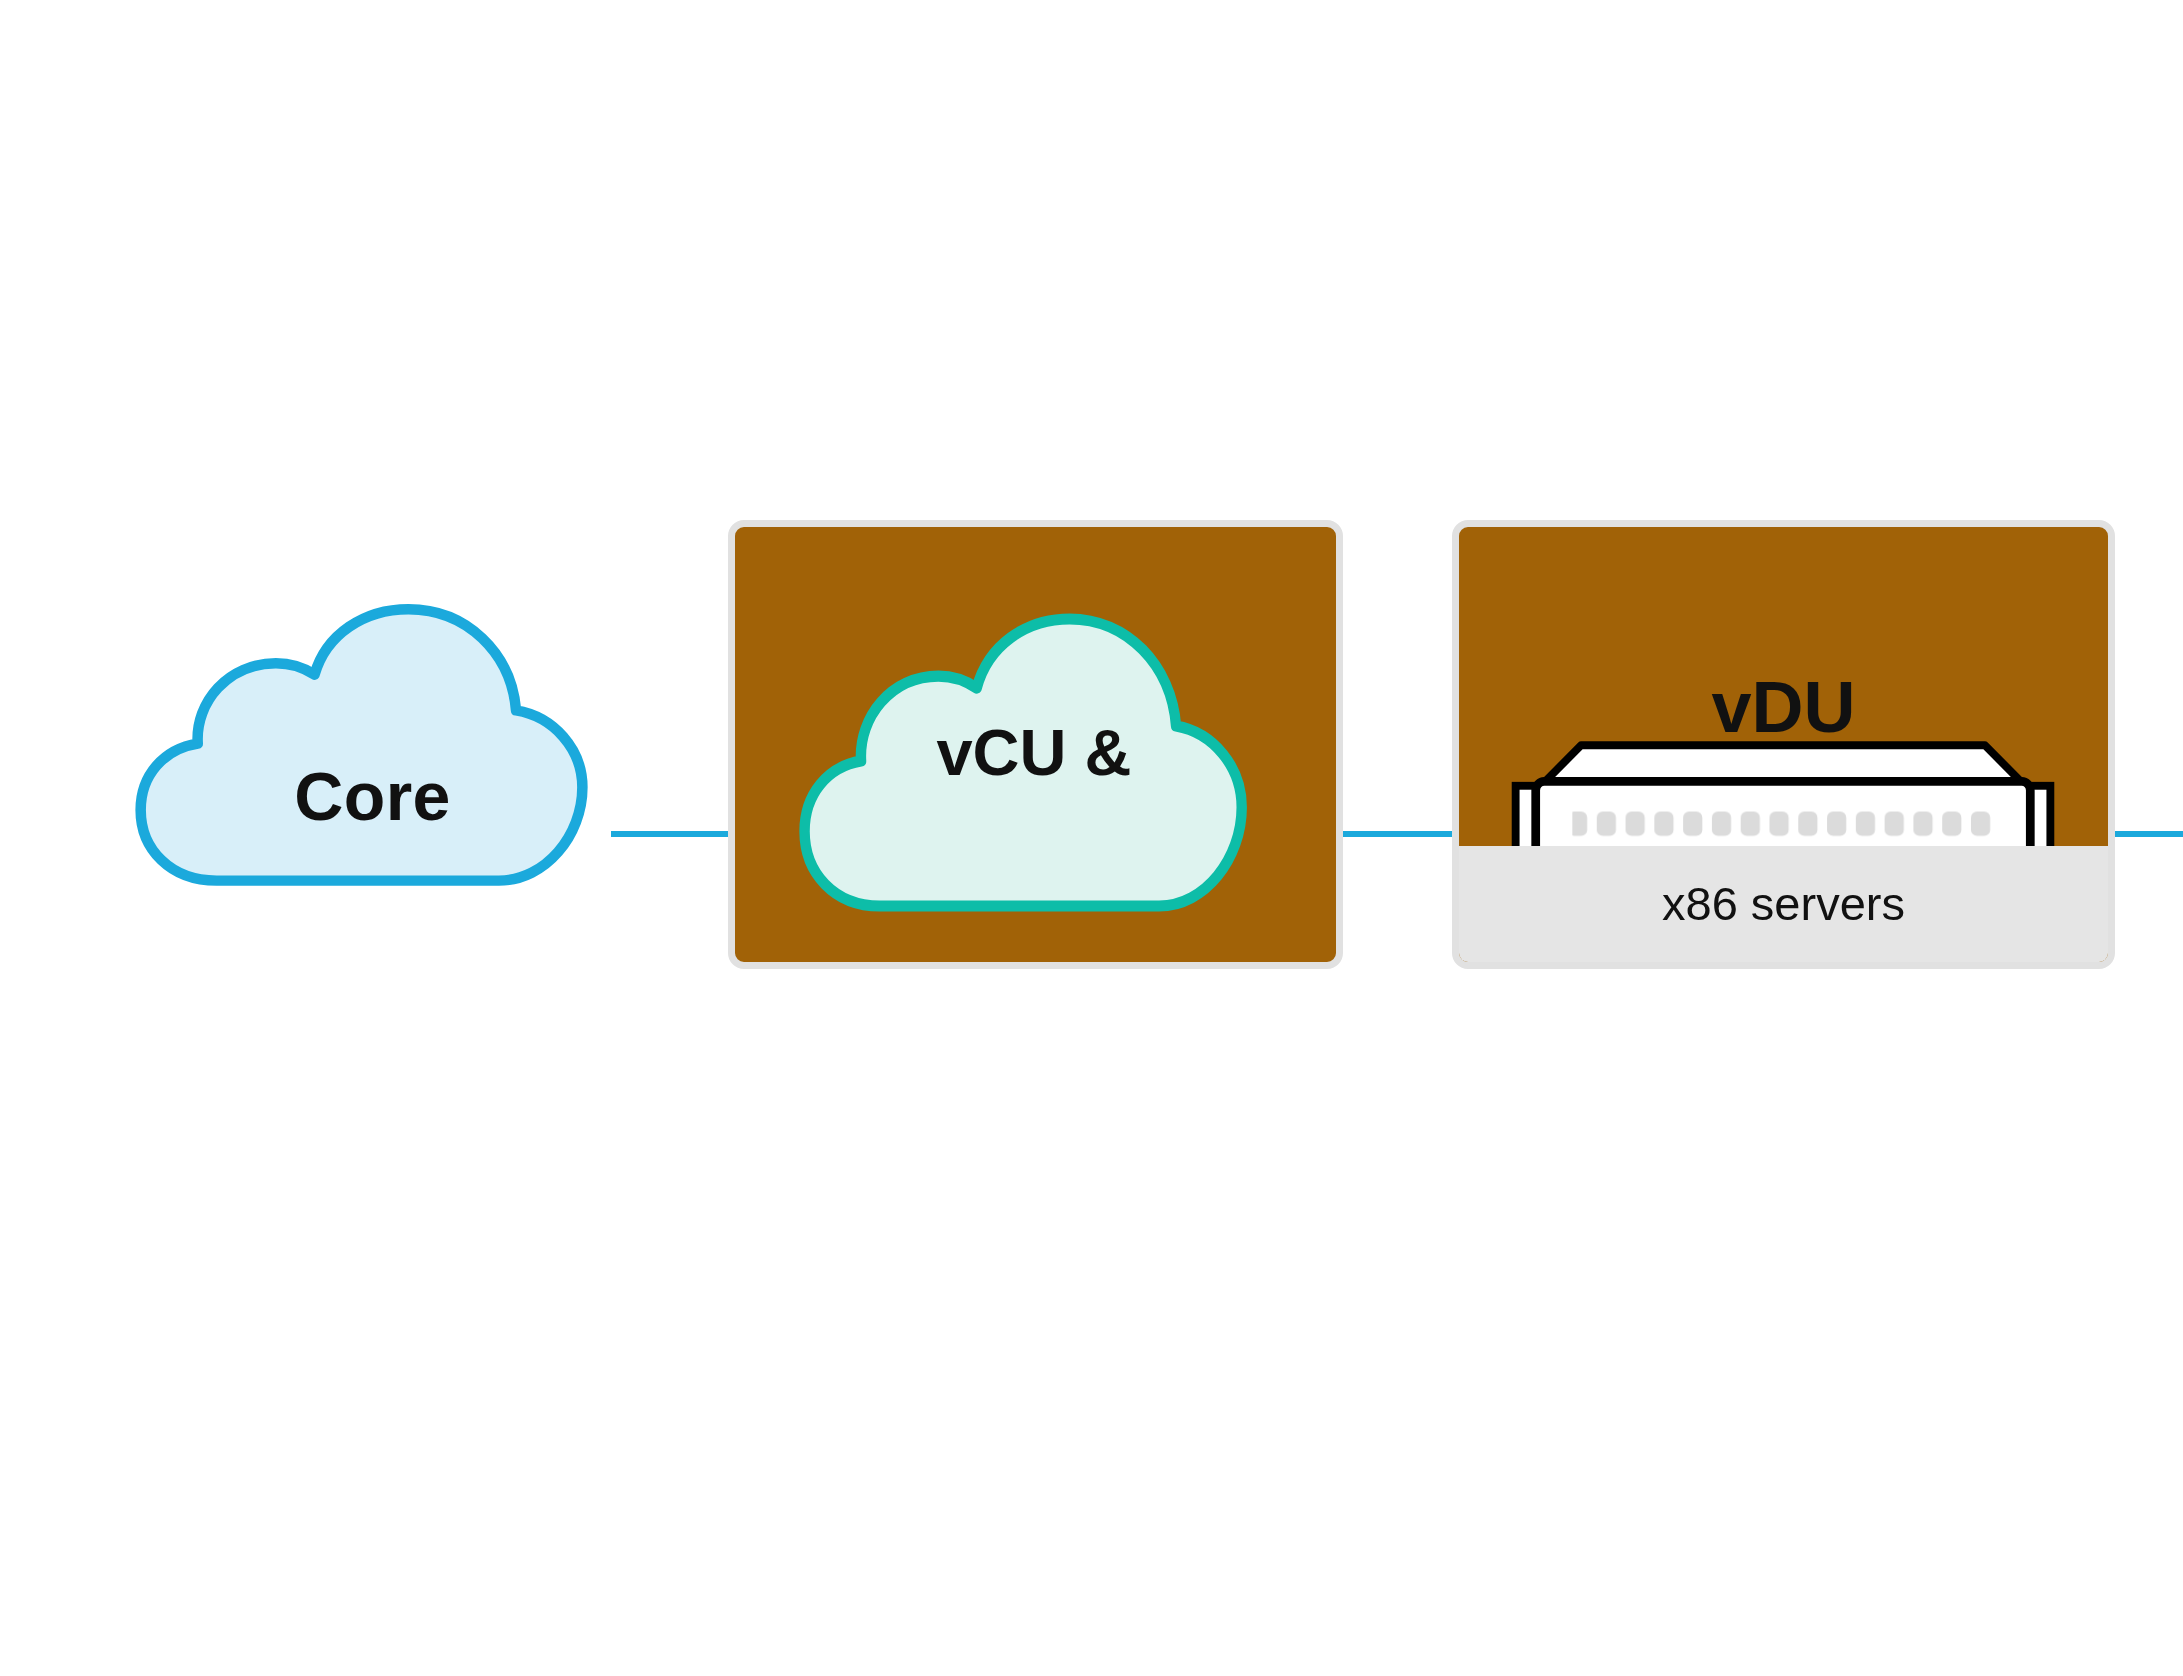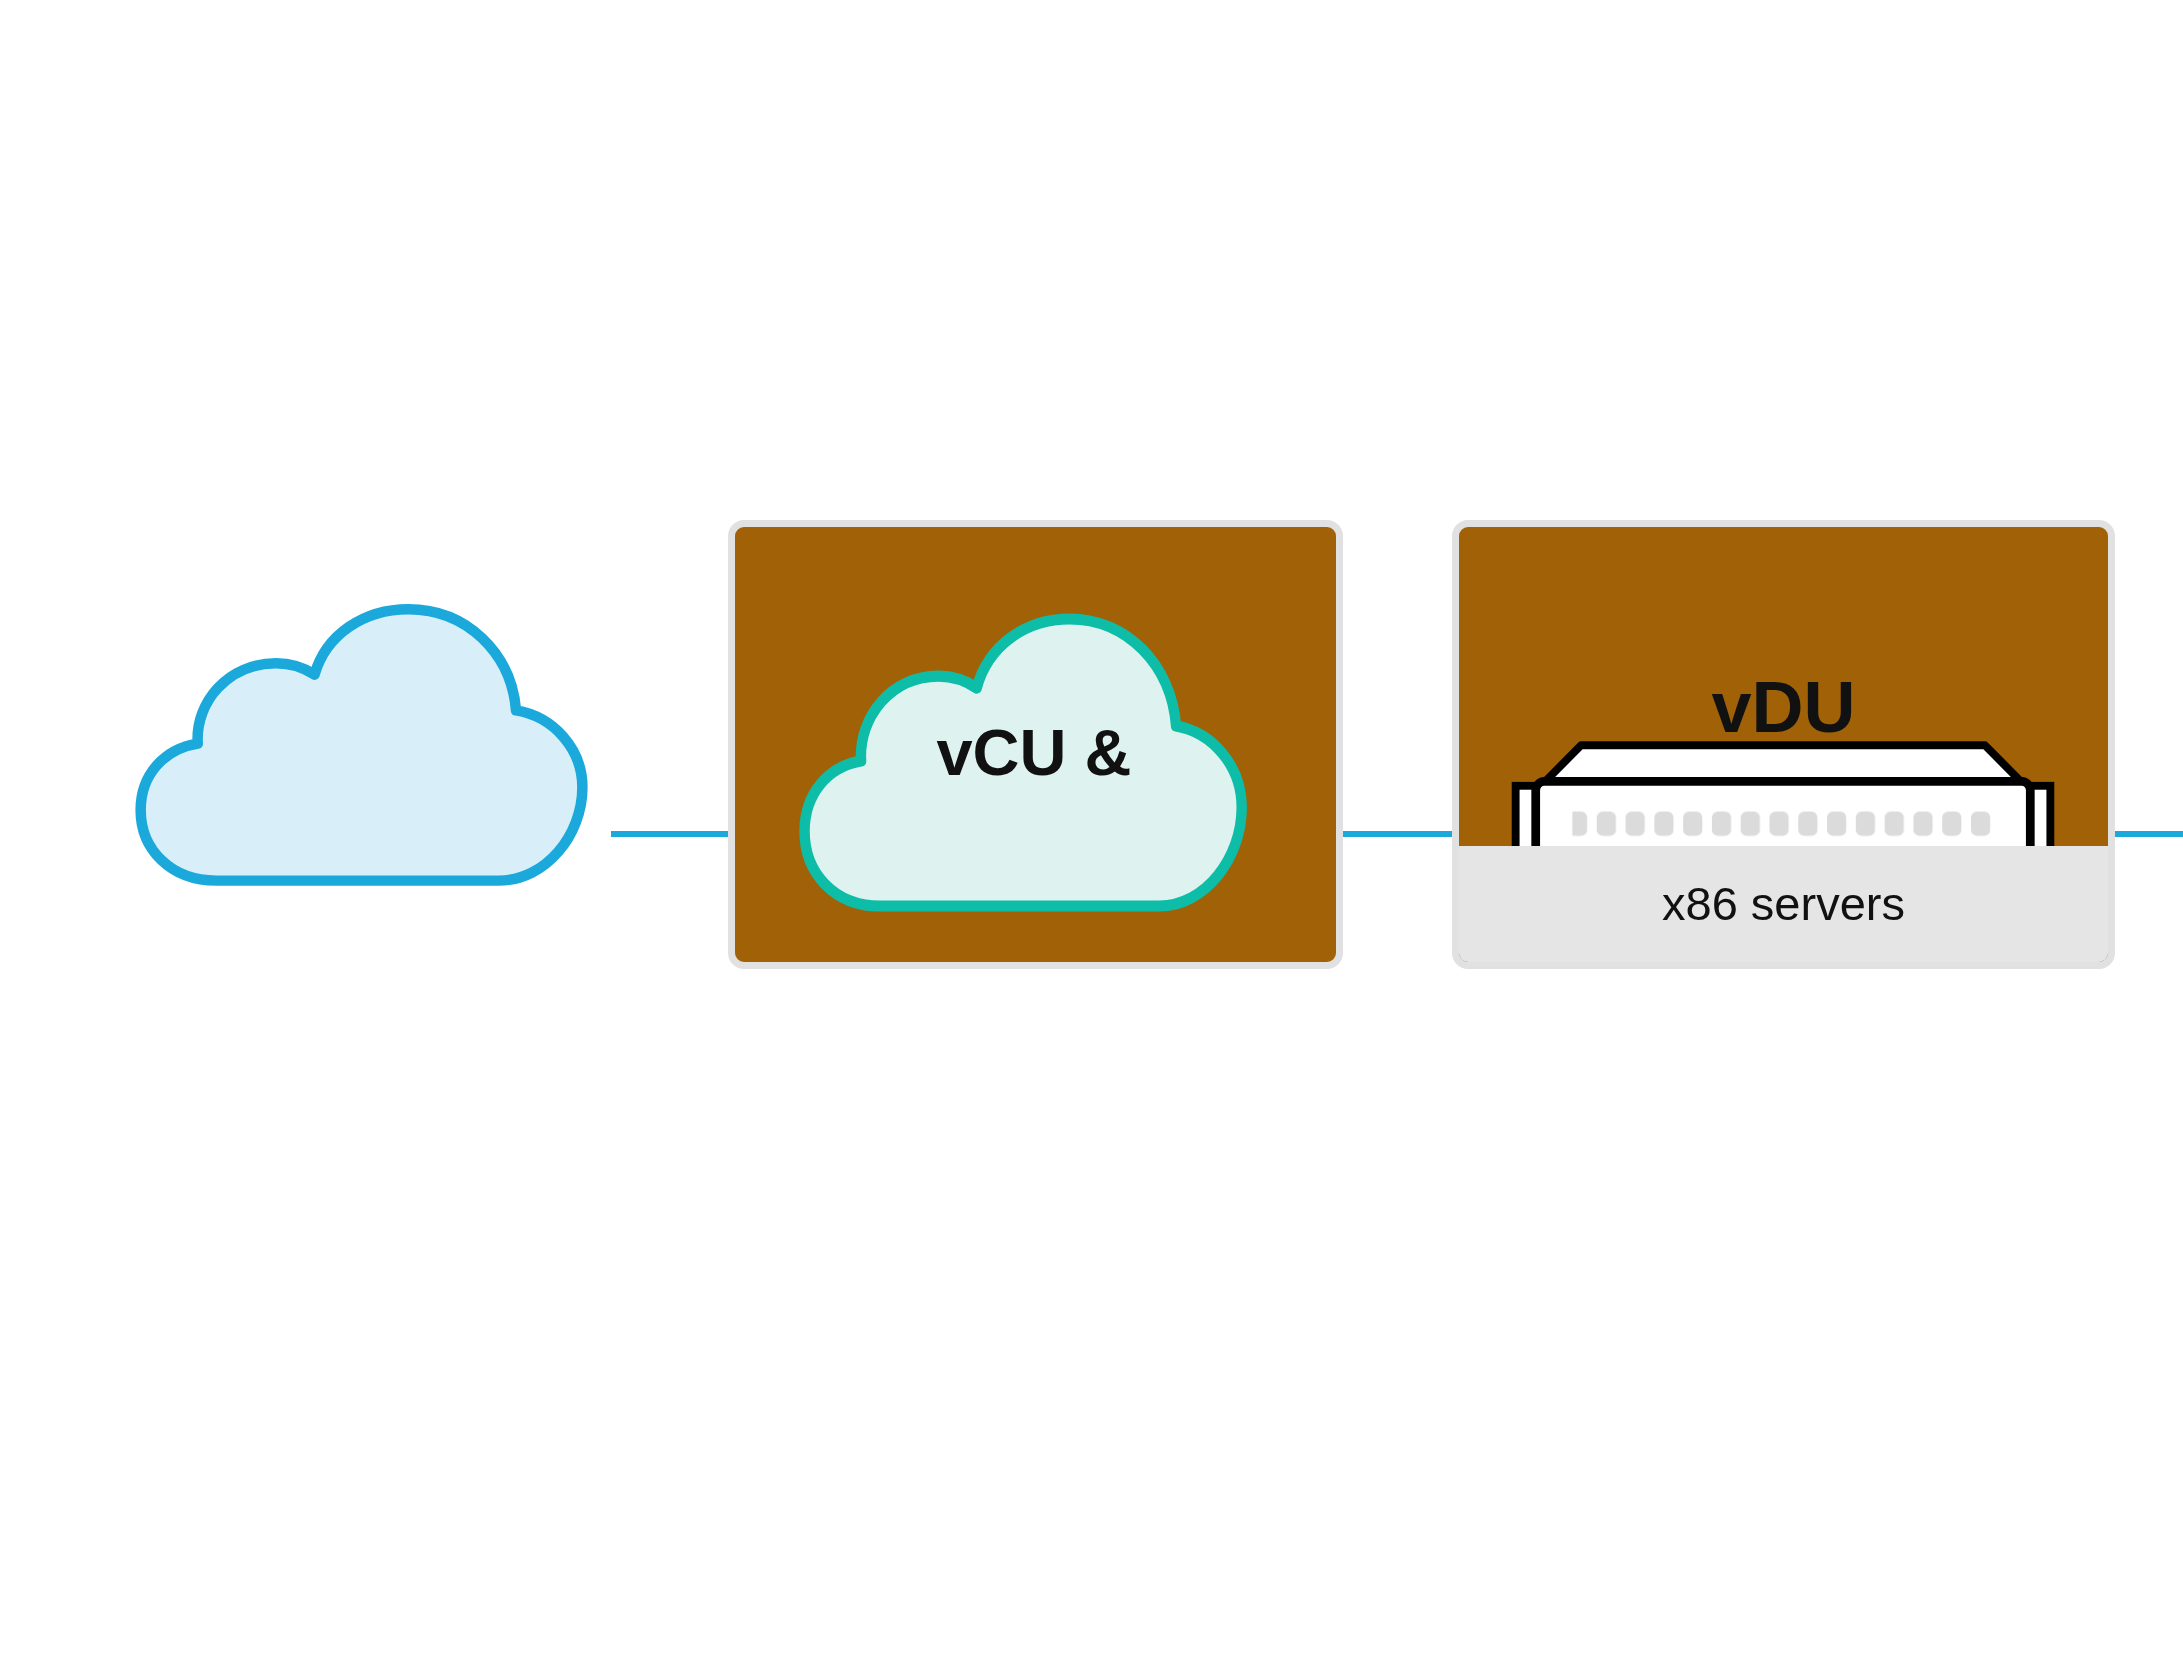--- a/index.html
+++ b/index.html
@@ -43,20 +43,21 @@
 </style>
 </head>
 <body>
 
 <div class="stage">
 
   <div class="cloud-wrap" style="left:131px;top:597px;width:483px;height:312px;">
     <svg viewBox="0 0 1100 715" preserveAspectRatio="none">
       <path d="M195 650 C90 650 22 578 22 488 C22 408 75 348 152 336 C146 240 222 152 330 152 C362 152 392 161 418 178 C444 86 530 28 632 28 C764 28 866 128 877 260 C962 274 1028 348 1028 436 C1028 546 944 650 838 650 Z" fill="var(--core-cloud-fill)" stroke="var(--core-cloud-stroke)" stroke-width="24" stroke-linejoin="round"></path>
     </svg>
+    <div class="cloud-label core-label">Core</div>
   </div>
 
   <div class="h-line" style="left:611px;top:831px;width:119px;"></div>
 
   <div class="card" style="left:728px;top:520px;">
     <div class="cloud-wrap" style="left:60px;top:79px;width:478px;height:330px;">
       <svg viewBox="0 0 1100 715" preserveAspectRatio="none">
         <path d="M195 650 C90 650 22 578 22 488 C22 408 75 348 152 336 C146 240 222 152 330 152 C362 152 392 161 418 178 C444 86 530 28 632 28 C764 28 866 128 877 260 C962 274 1028 348 1028 436 C1028 546 944 650 838 650 Z" fill="var(--vcu-cloud-fill)" stroke="var(--vcu-cloud-stroke)" stroke-width="24" stroke-linejoin="round"></path>
       </svg>
     </div>

